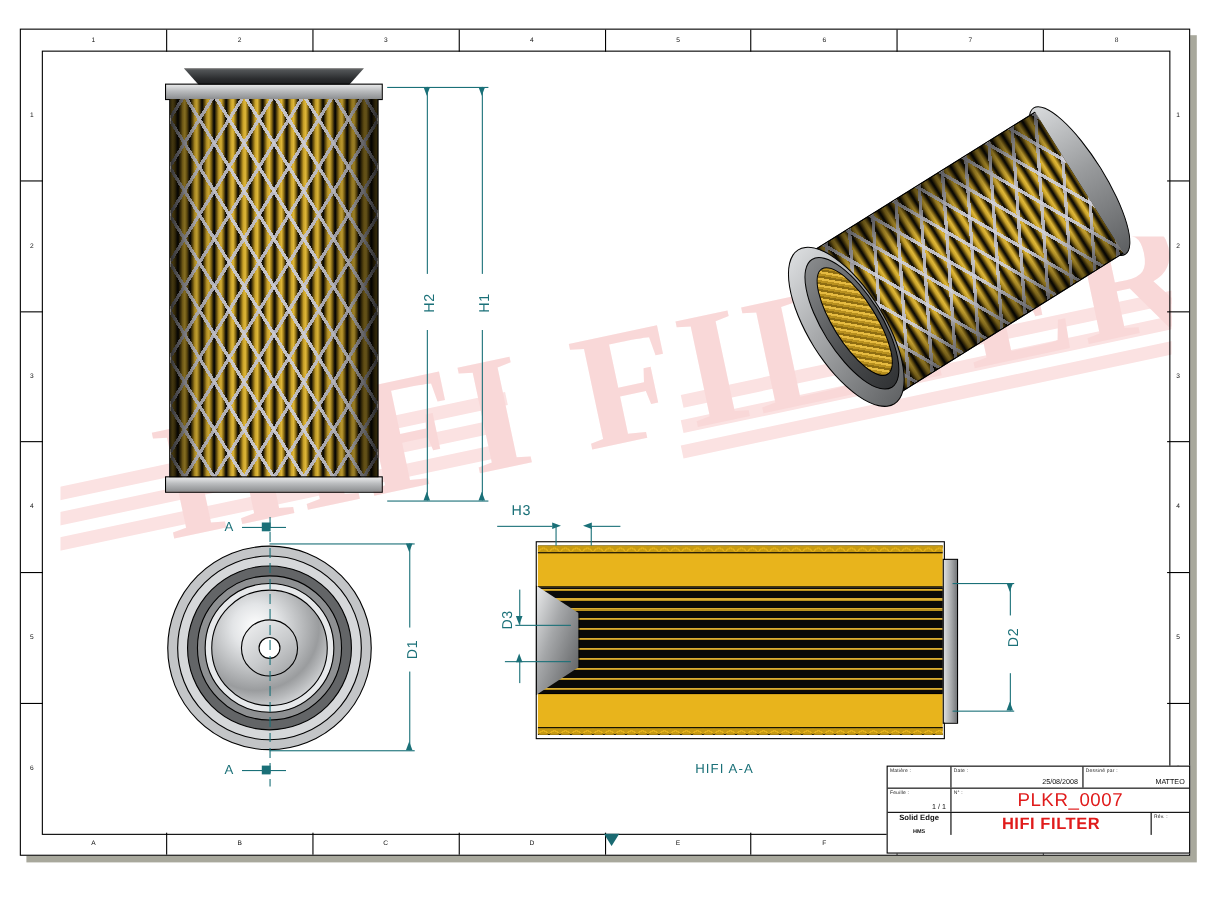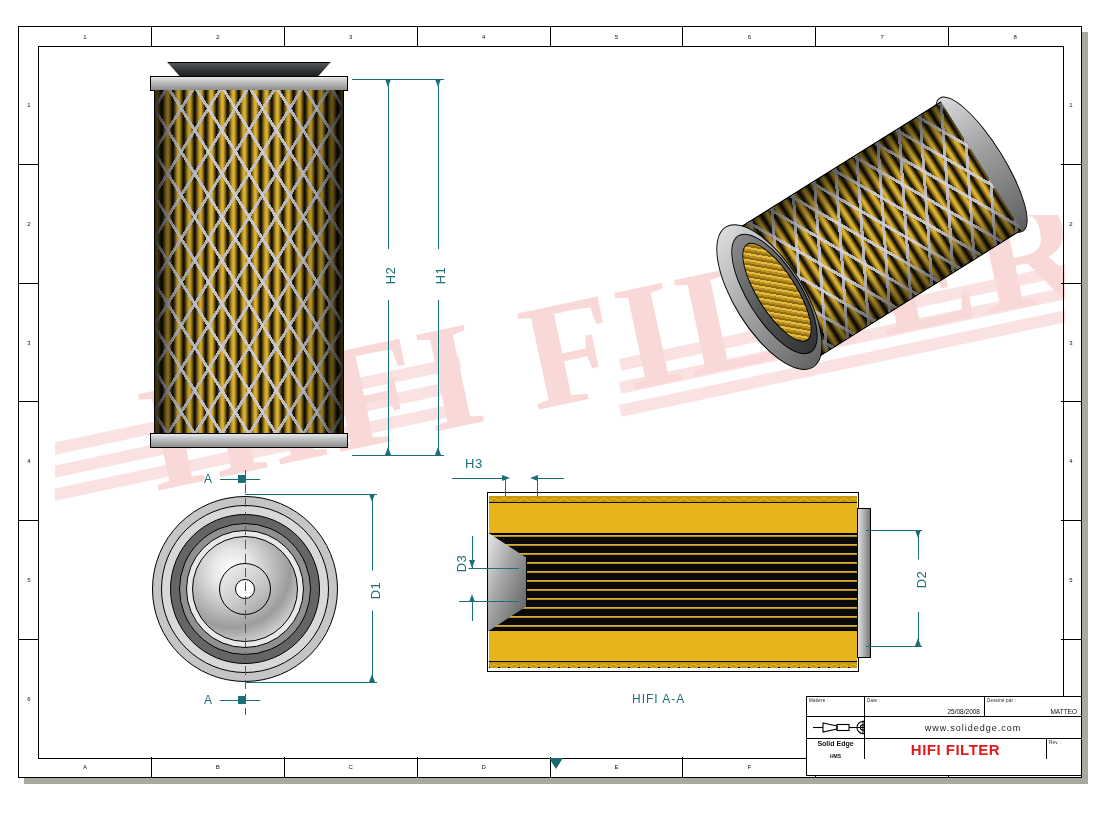--- a/index.html
+++ b/index.html
@@ -564,38 +564,31 @@
       <div class="tb-cell" style="width:120px;">
         <span class="tb-tag">Date :</span>
         <span class="tb-val">25/08/2008</span>
       </div>
       <div class="tb-cell" style="flex:1;">
         <span class="tb-tag">Dessiné par :</span>
         <span class="tb-val">MATTEO</span>
       </div>
     </div>
 
-
     <div class="tb-row">
       <div class="tb-cell" style="width:58px;">
-        <svg class="proj-symbol" viewBox="0 0 62 15">
-          <line x1="2" y1="7.5" x2="12" y2="7.5" stroke="#000" stroke-width="1.1"></line>
-          <polygon points="12,3 26,6 26,9 12,12" fill="none" stroke="#000" stroke-width="1.1"></polygon>
-          <rect x="26" y="4.5" width="12" height="6" fill="none" stroke="#000" stroke-width="1.1"></rect>
-          <line x1="38" y1="7.5" x2="44" y2="7.5" stroke="#000" stroke-width="1.1"></line>
-          <circle cx="52" cy="7.5" r="6" fill="none" stroke="#000" stroke-width="1.1"></circle>
-          <circle cx="52" cy="7.5" r="2.6" fill="none" stroke="#000" stroke-width="1.1"></circle>
-          <line x1="44" y1="7.5" x2="60" y2="7.5" stroke="#000" stroke-width="1"></line>
-          <line x1="52" y1="0.5" x2="52" y2="14.5" stroke="#000" stroke-width="1"></line>
-        </svg>
-      </div>
-      <div class="tb-cell" style="flex:1; display:flex; align-items:center; justify-content:center;">
-        <span class="tb-url">www.solidedge.com</span>
+        <span class="tb-tag">Feuille :</span>
+        <span class="tb-val">1 / 1</span>
+      </div>
+      <div class="tb-cell" style="flex:1;">
+        <span class="tb-tag">N° :</span>
+        <span class="tb-part tb-val-c">PLKR_0007</span>
       </div>
     </div>
+
 
     <div class="tb-row">
       <div class="tb-cell" style="width:58px;">
         <span class="tb-se">Solid Edge</span>
         <span class="tb-se2">HMS</span>
       </div>
       <div class="tb-cell" style="flex:1; display:flex; align-items:center; justify-content:center;">
         <span class="tb-brand">HIFI FILTER</span>
       </div>
       <div class="tb-cell" style="width:34px;">

